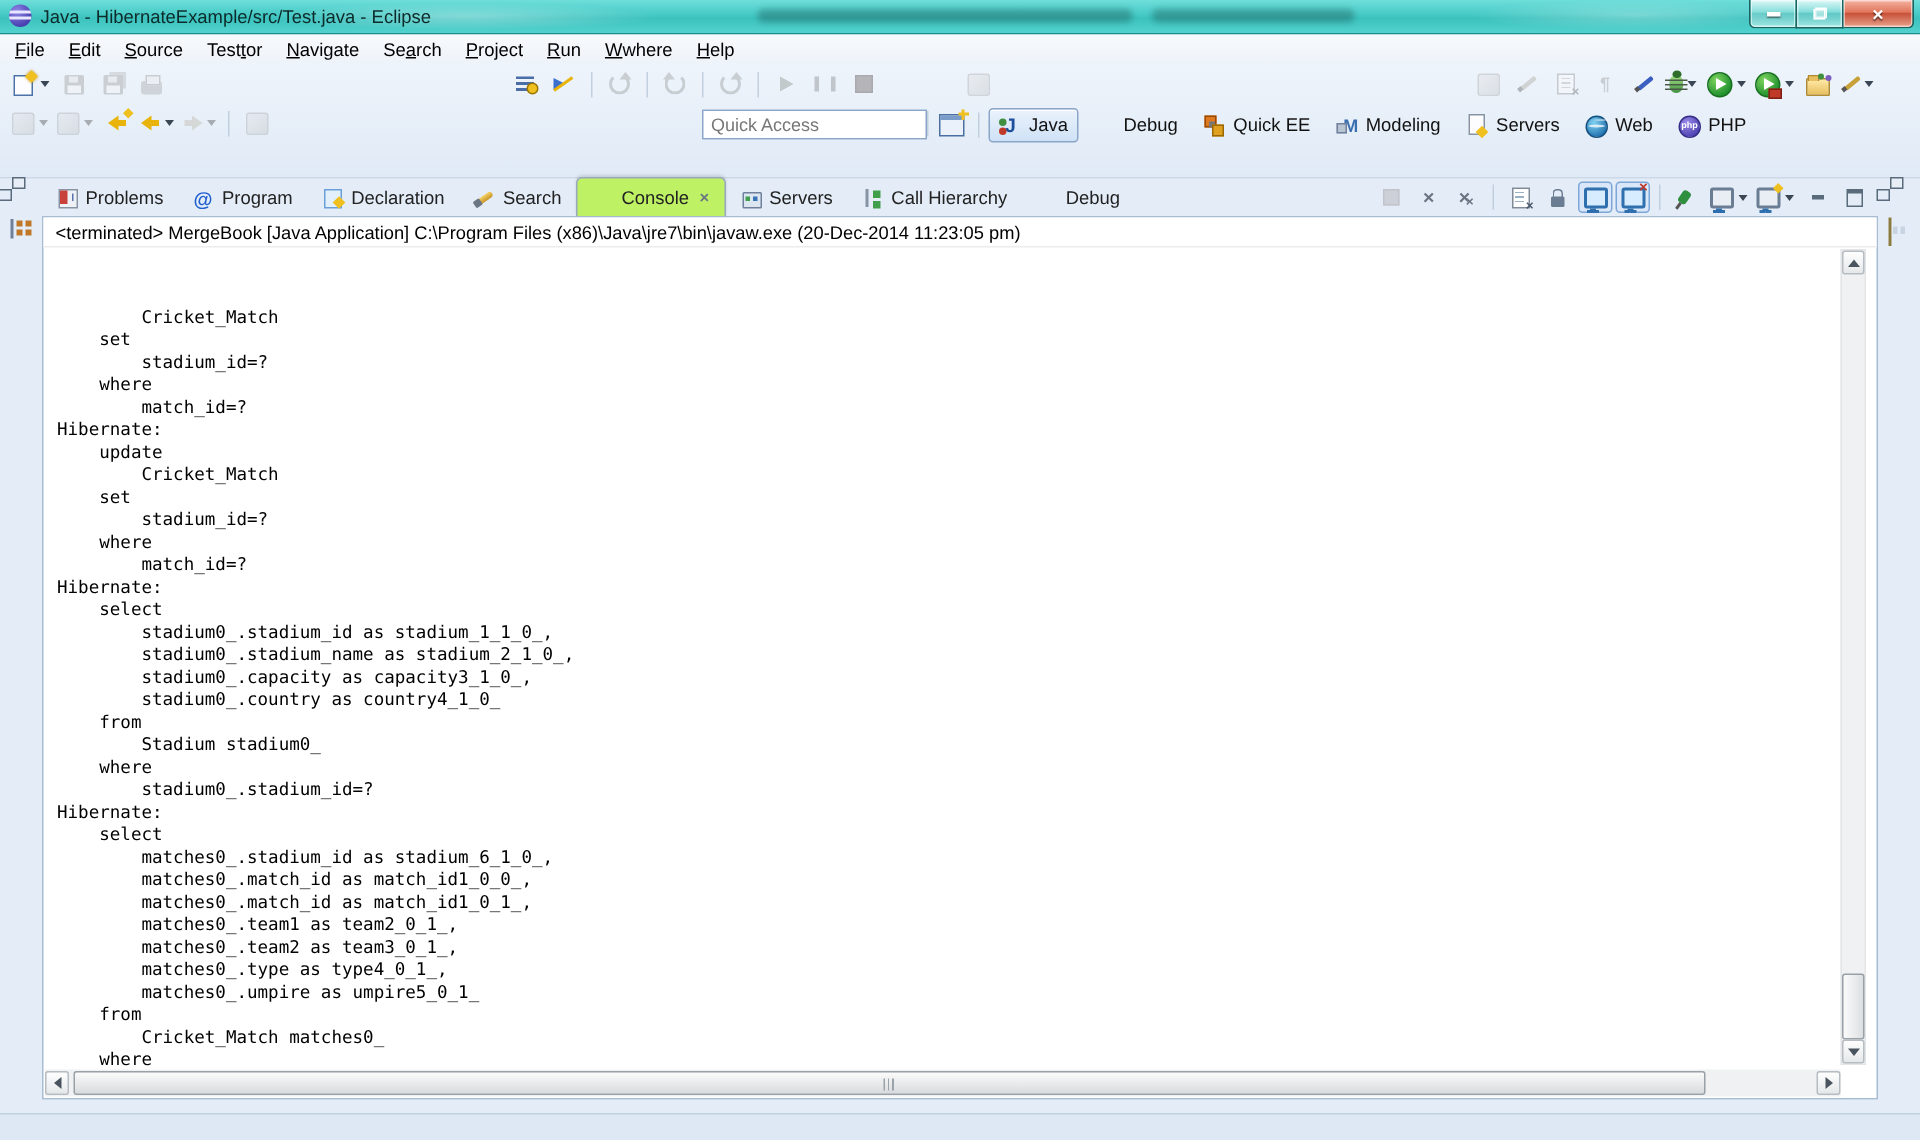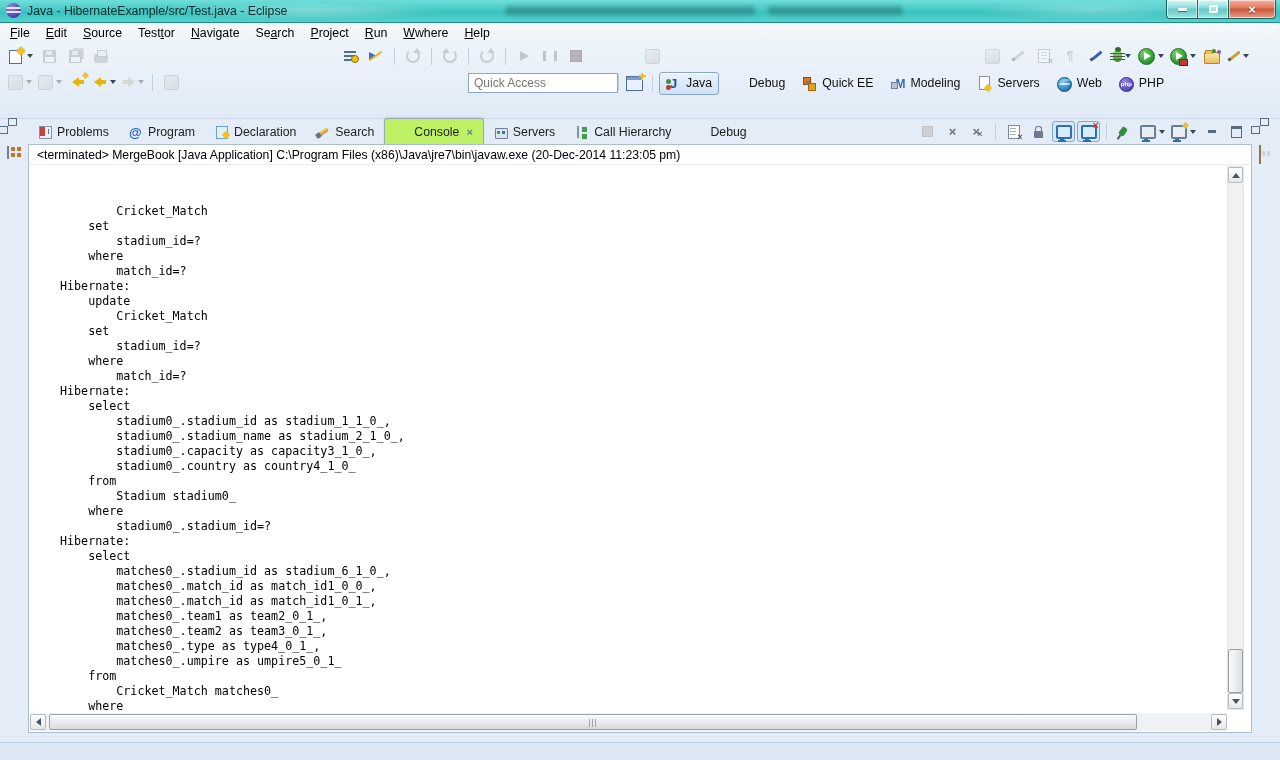--- a/index.html
+++ b/index.html
@@ -176,21 +176,21 @@
   .stardot{position:absolute;right:-3px;top:-4px;width:5px;height:5px;background:#f0c020;transform:rotate(45deg);}
   .minglyph{width:8px;height:3px;background:#5a6b7c;}
   .maxglyph{width:9px;height:8px;border:1px solid #5a6b7c;border-top:3px solid #5a6b7c;}
 
   .viewbody{position:absolute;left:0;top:26px;width:1222px;height:587px;background:#fff;border:1px solid #a8bcd4;}
   .statusline{position:absolute;left:0;top:0;width:100%;height:20px;background:#fff;font-size:12.2px;color:#000;
     padding:3px 0 0 8px;box-sizing:border-box;border-bottom:1px solid #ececec;}
   .consoleclip{position:absolute;left:0;top:21px;width:1196px;height:546px;overflow:hidden;}
   .consolelines{margin-top:-7px;padding-left:9px;font-family:"DejaVu Sans Mono","Liberation Mono",monospace;
     font-size:11.7px;line-height:15px;color:#000;white-space:pre;}
-  .cl{height:15px;margin-left:22px;}
+  .cl{height:15px;}
 
   
   .vscroll{position:absolute;right:7px;top:21px;width:17px;height:544px;background:#f0f1f2;border:1px solid #e2e4e6;box-sizing:border-box;}
   .sb-btn{position:absolute;left:0;width:15px;height:16px;background:linear-gradient(#fefefe,#e5e8ea);border:1px solid #b5bcc2;box-sizing:border-box;display:flex;align-items:center;justify-content:center;border-radius:2px;}
   .sb-up{top:0;}
   .sb-down{bottom:0;}
   .tri-up{width:0;height:0;border-left:4px solid transparent;border-right:4px solid transparent;border-bottom:5px solid #4a545e;}
   .tri-down{width:0;height:0;border-left:4px solid transparent;border-right:4px solid transparent;border-top:5px solid #4a545e;}
   .tri-left{width:0;height:0;border-top:4px solid transparent;border-bottom:4px solid transparent;border-right:5px solid #4a545e;}
   .tri-right{width:0;height:0;border-top:4px solid transparent;border-bottom:4px solid transparent;border-left:5px solid #4a545e;}

